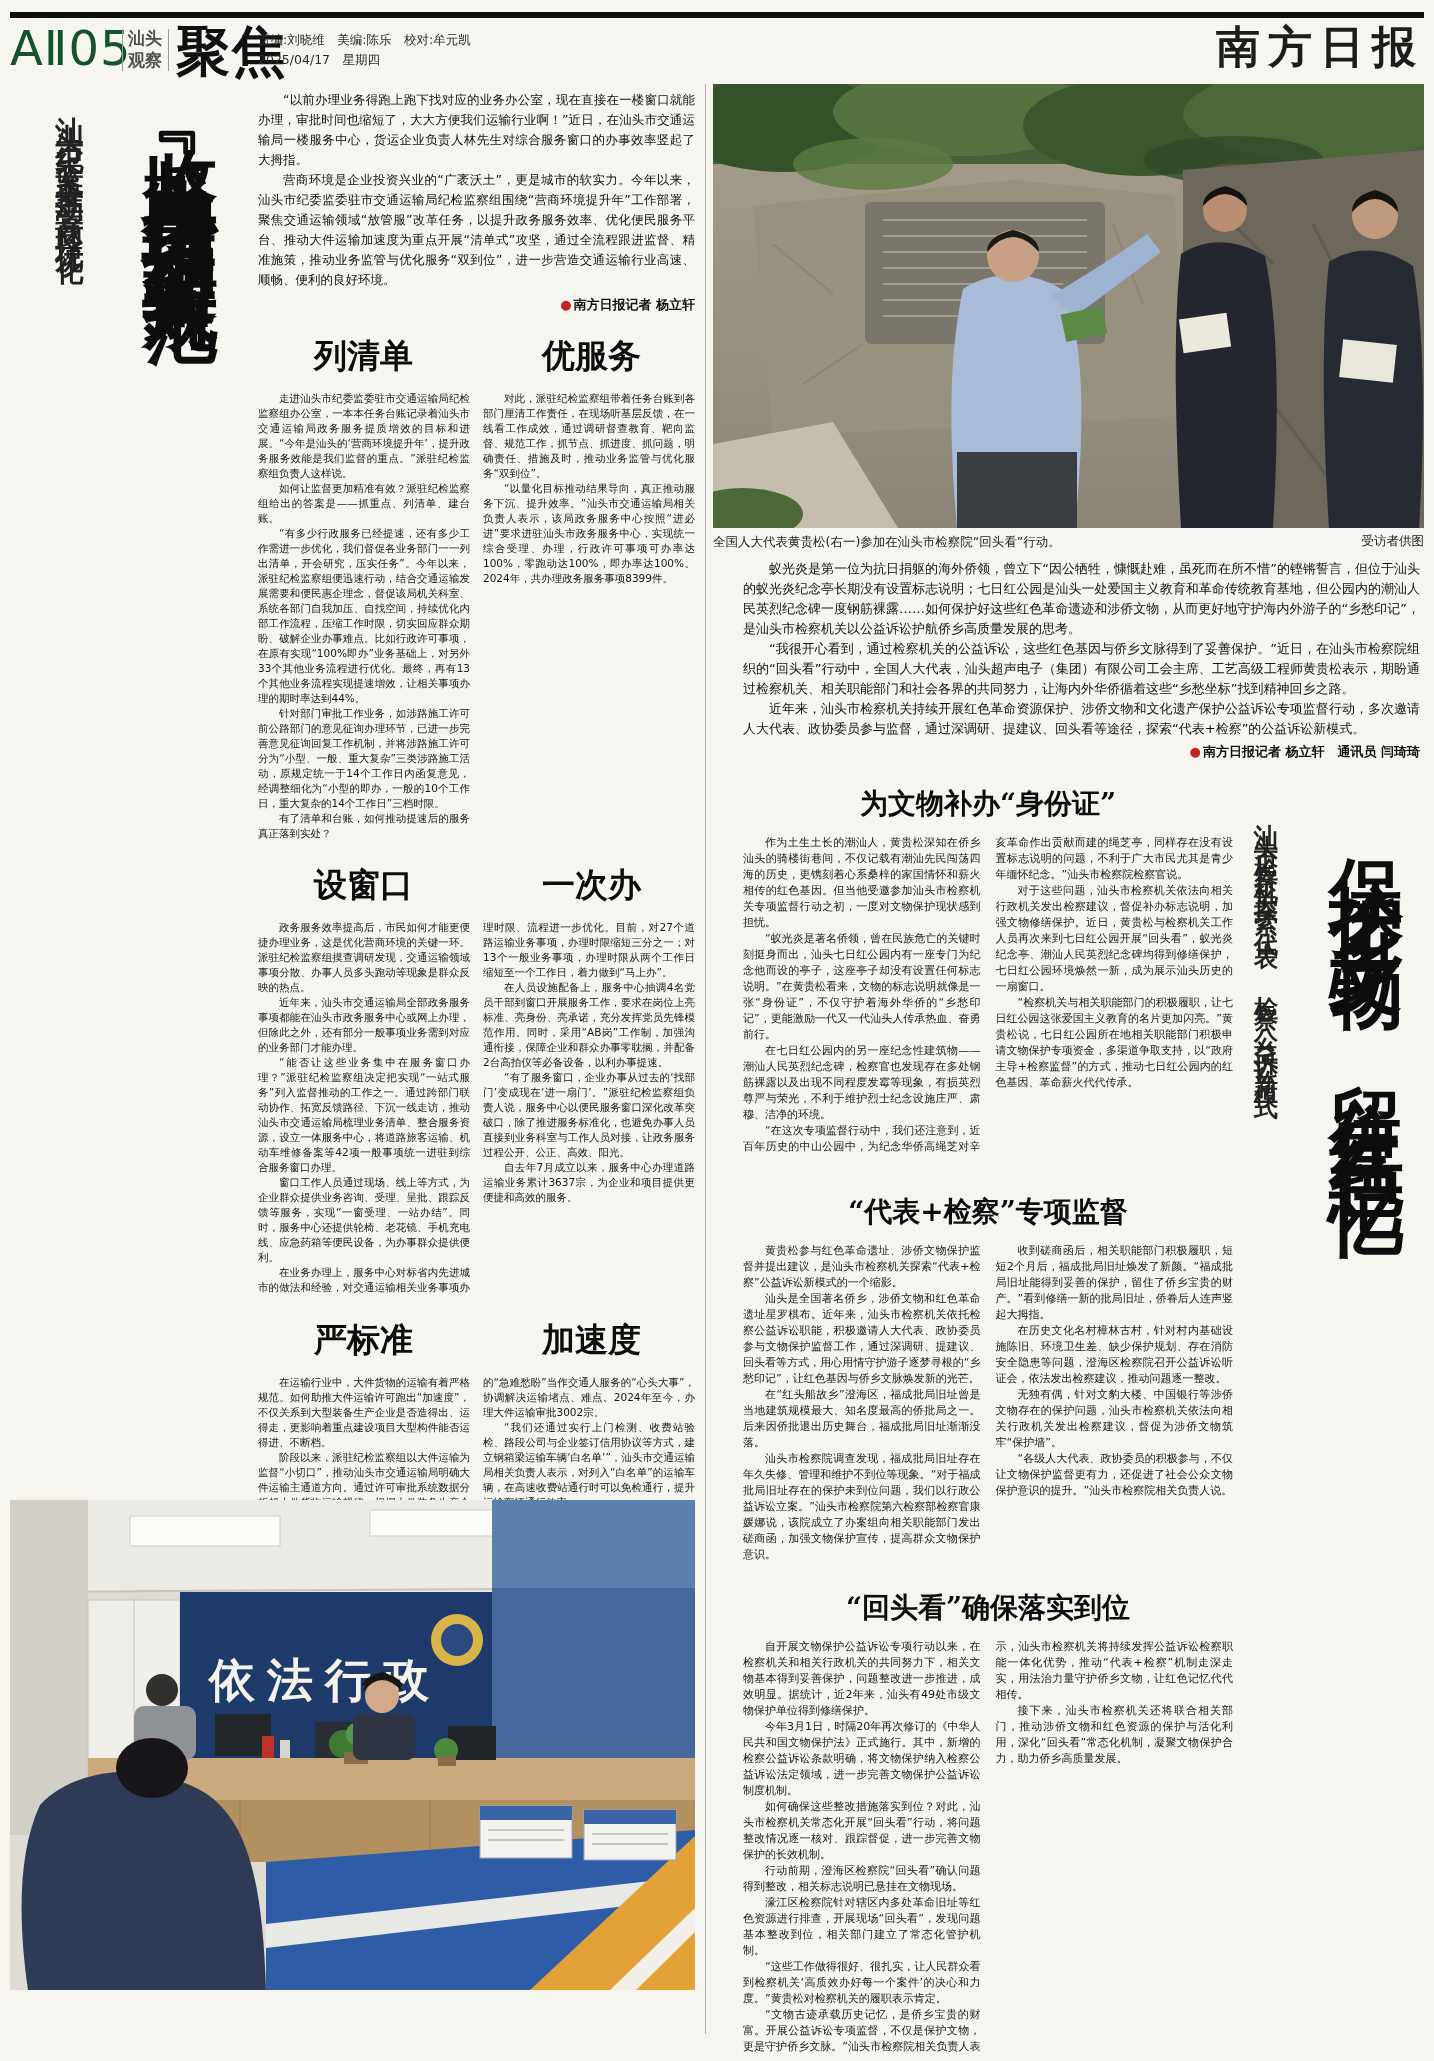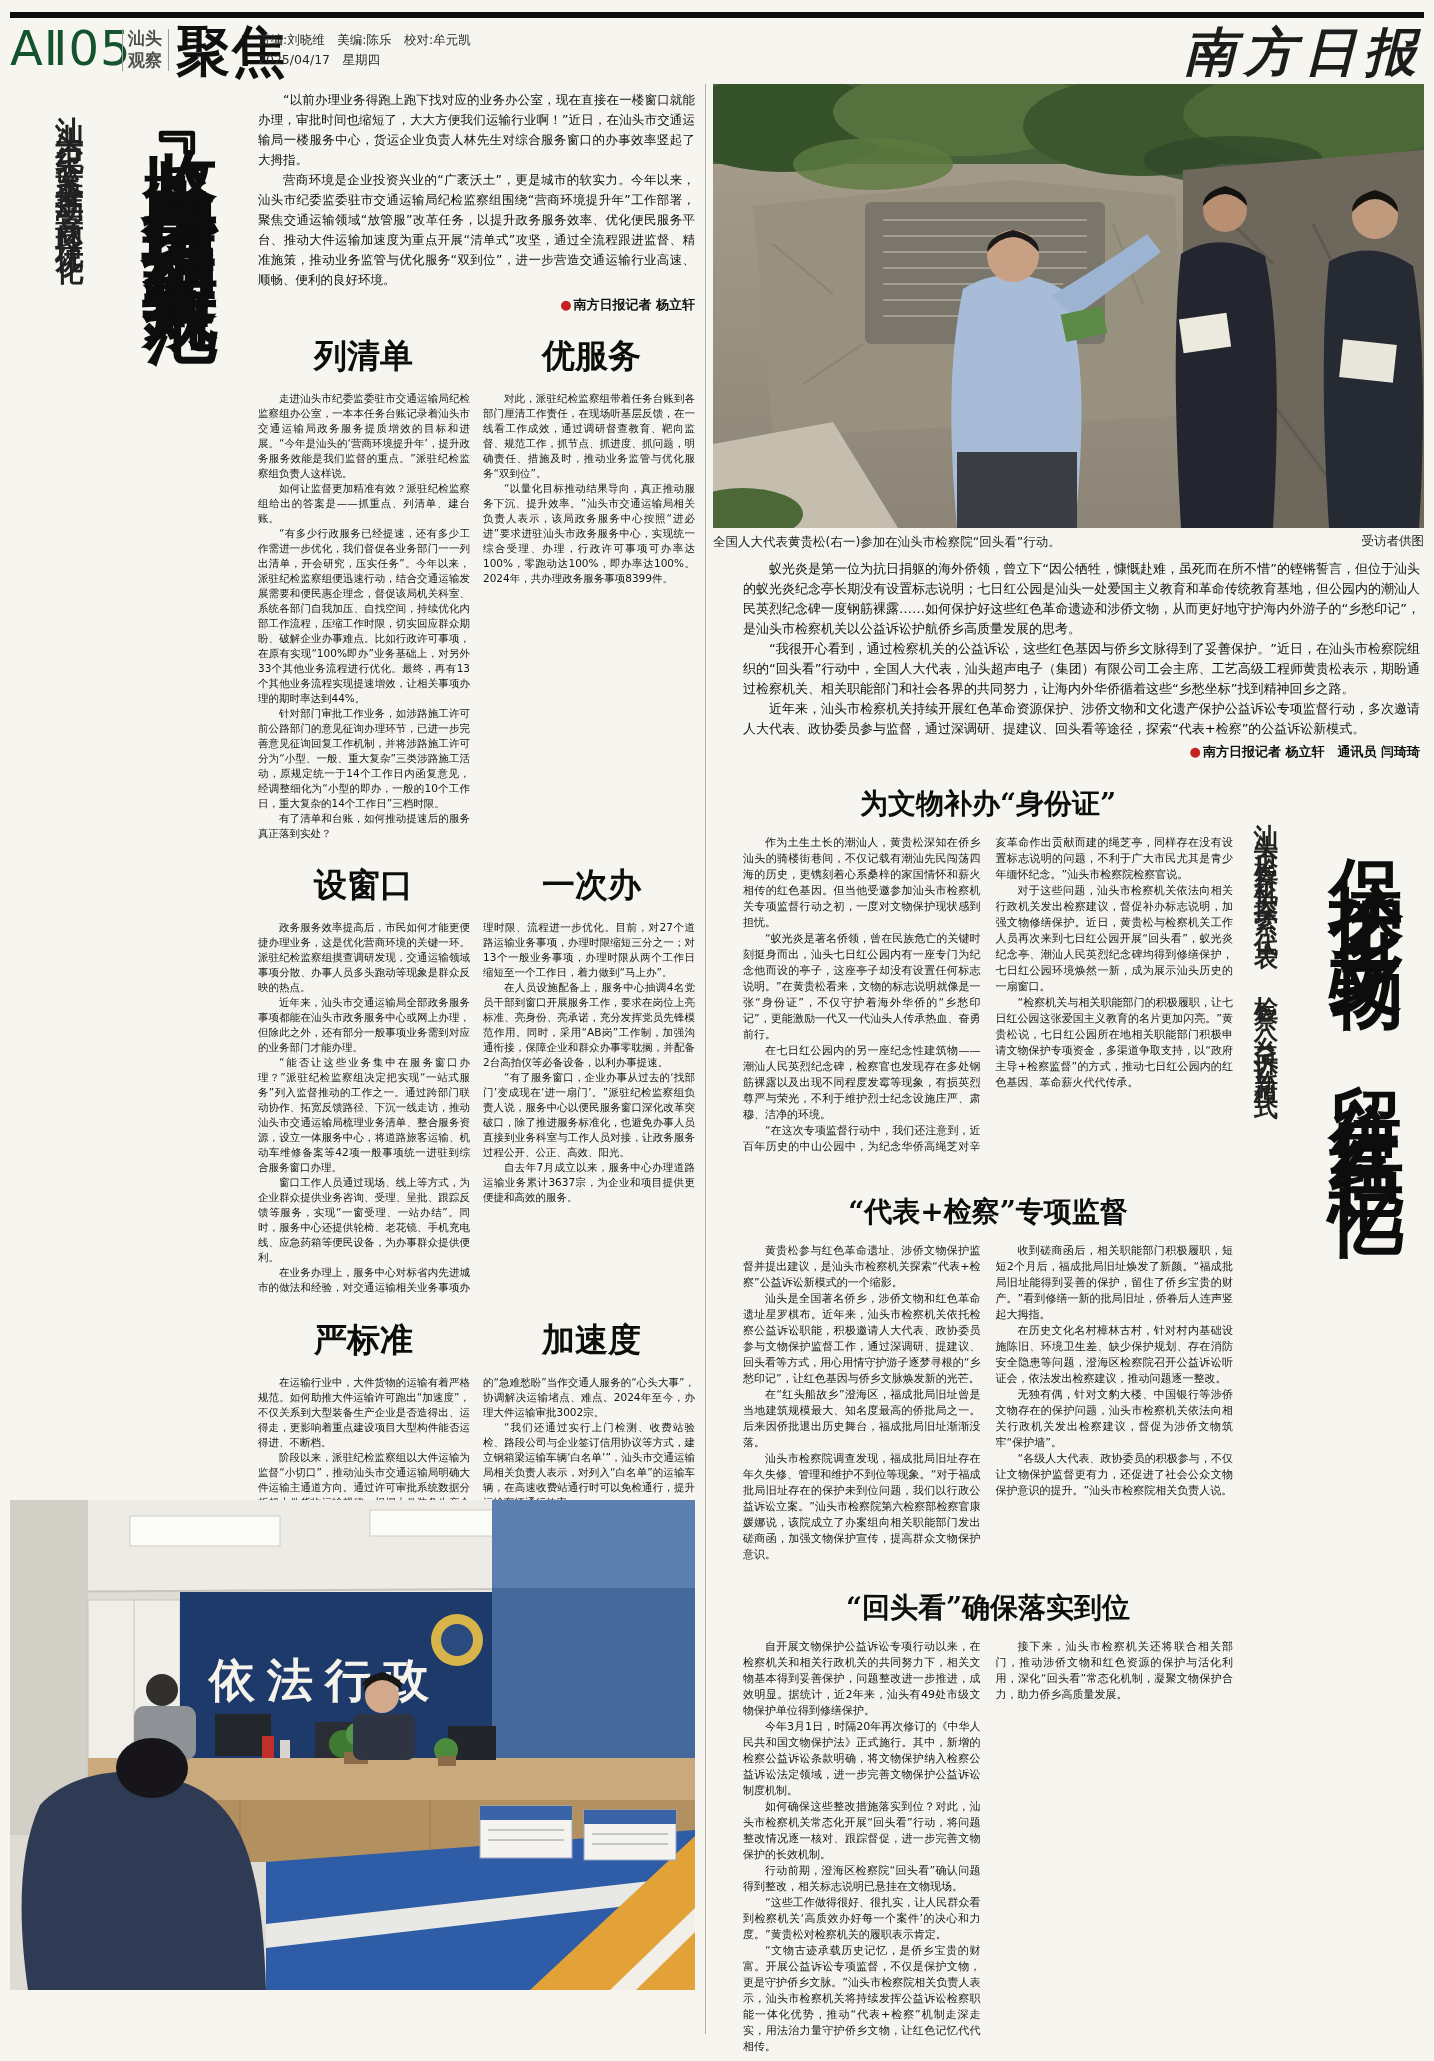--- a/index.html
+++ b/index.html
@@ -8,21 +8,21 @@
   
   .top-rule{position:absolute;left:10px;top:12px;width:1414px;height:6px;background:#0e0e0e;}
   .hdr{position:absolute;left:10px;top:24px;width:1414px;height:50px;}
   .edition{position:absolute;left:0;top:-4px;font-size:48px;color:#14532d;letter-spacing:1px;}
   .hdr-div{position:absolute;top:5px;width:1px;height:42px;background:#9a9a9a;}
   .hdr-div.d1{left:112px;} .hdr-div.d2{left:158px;}
   .section-name{position:absolute;left:118px;top:3px;font-size:17px;font-weight:700;color:#4f4f4f;line-height:22px;}
   .focus-title{position:absolute;left:166px;top:-8px;font-size:54px;font-weight:900;color:#101010;
                font-family:"DejaVu Serif","Liberation Serif",serif;letter-spacing:2px;}
   .credits{position:absolute;left:248px;top:6px;font-size:12.5px;color:#2a2a2a;line-height:20px;}
-  .masthead{position:absolute;right:0;top:-6px;font-size:52px;font-weight:700;font-style:italic;
+  .masthead{position:absolute;right:0;top:-6px;font-size:44px;font-weight:700;
             font-family:"DejaVu Serif","Liberation Serif",serif;color:#1c1c1c;letter-spacing:8px;margin-left:42px;}
   
   .v{writing-mode:vertical-rl;text-orientation:upright;}
   .kicker-left{position:absolute;left:50px;top:94px;height:590px;font-size:28px;font-weight:700;
                letter-spacing:10px;color:#222;font-family:"DejaVu Serif",serif;}
   .headline-left{position:absolute;left:120px;top:88px;height:1400px;width:120px;font-size:76px;font-weight:900;
                  letter-spacing:10px;line-height:118px;color:#0d0d0d;font-family:"DejaVu Serif",serif;}
   
   .left-text{position:absolute;left:258px;top:90px;width:437px;}
   .intro p{margin:0;font-size:12.5px;line-height:20px;text-indent:2em;text-align:justify;color:#111;}
@@ -277,20 +277,21 @@
           <p>无独有偶，针对文豹大楼、中国银行等涉侨文物存在的保护问题，汕头市检察机关依法向相关行政机关发出检察建议，督促为涉侨文物筑牢“保护墙”。</p>
           <p>“各级人大代表、政协委员的积极参与，不仅让文物保护监督更有力，还促进了社会公众文物保护意识的提升。”汕头市检察院相关负责人说。</p>
         </div>
 
       <div class="r-sec-head s3">“回头看”确保落实到位</div>
       <div class="r-sec-body h3">
           <p>自开展文物保护公益诉讼专项行动以来，在检察机关和相关行政机关的共同努力下，相关文物基本得到妥善保护，问题整改进一步推进，成效明显。据统计，近2年来，汕头有49处市级文物保护单位得到修缮保护。</p>
           <p>今年3月1日，时隔20年再次修订的《中华人民共和国文物保护法》正式施行。其中，新增的检察公益诉讼条款明确，将文物保护纳入检察公益诉讼法定领域，进一步完善文物保护公益诉讼制度机制。</p>
           <p>如何确保这些整改措施落实到位？对此，汕头市检察机关常态化开展“回头看”行动，将问题整改情况逐一核对、跟踪督促，进一步完善文物保护的长效机制。</p>
           <p>行动前期，澄海区检察院“回头看”确认问题得到整改，相关标志说明已悬挂在文物现场。</p>
+          <p>濠江区检察院针对辖区内多处革命旧址等红色资源进行排查，开展现场“回头看”，发现问题基本整改到位，相关部门建立了常态化管护机制。</p>
           <p>“这些工作做得很好、很扎实，让人民群众看到检察机关‘高质效办好每一个案件’的决心和力度。”黄贵松对检察机关的履职表示肯定。</p>
           <p>“文物古迹承载历史记忆，是侨乡宝贵的财富。开展公益诉讼专项监督，不仅是保护文物，更是守护侨乡文脉。”汕头市检察院相关负责人表示，汕头市检察机关将持续发挥公益诉讼检察职能一体化优势，推动“代表+检察”机制走深走实，用法治力量守护侨乡文物，让红色记忆代代相传。</p>
           <p>接下来，汕头市检察机关还将联合相关部门，推动涉侨文物和红色资源的保护与活化利用，深化“回头看”常态化机制，凝聚文物保护合力，助力侨乡高质量发展。</p>
         </div>
     </div>
 
     <div class="r-headline-block">
       <div class="kicker-right v">汕头市检察机关探索『代表+检察』公益诉讼新模式</div>
       <div class="headline-right v">保护侨乡文物 留住红色记忆</div>
     </div>

